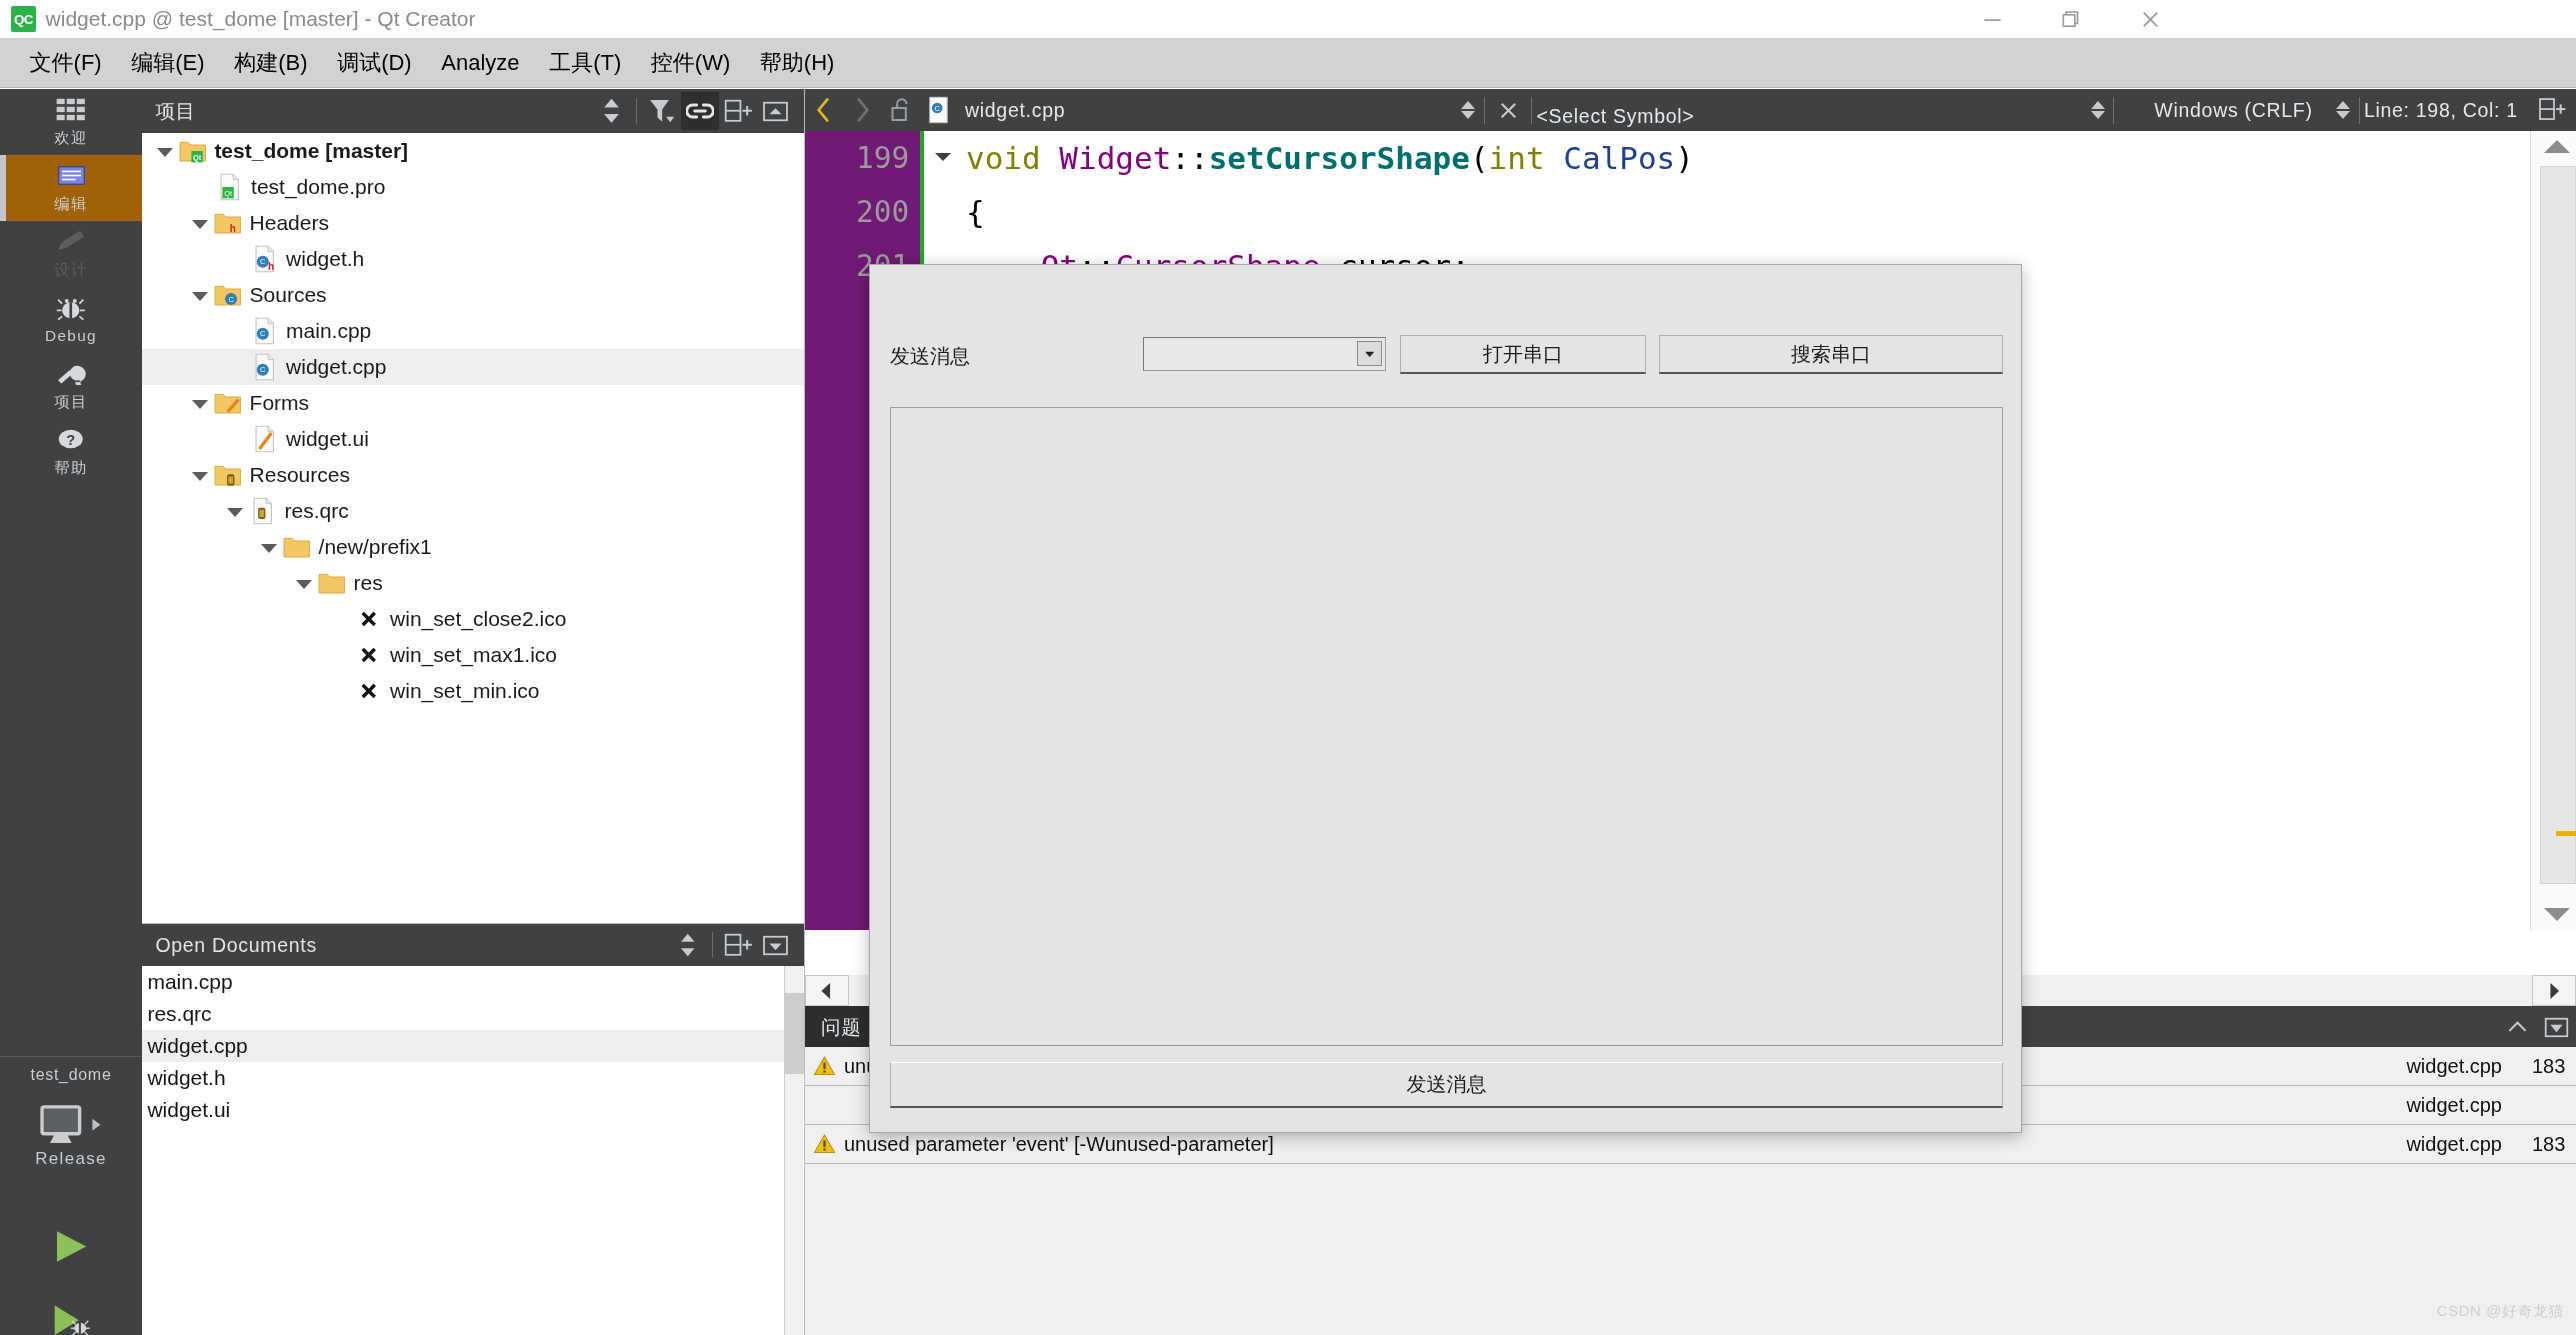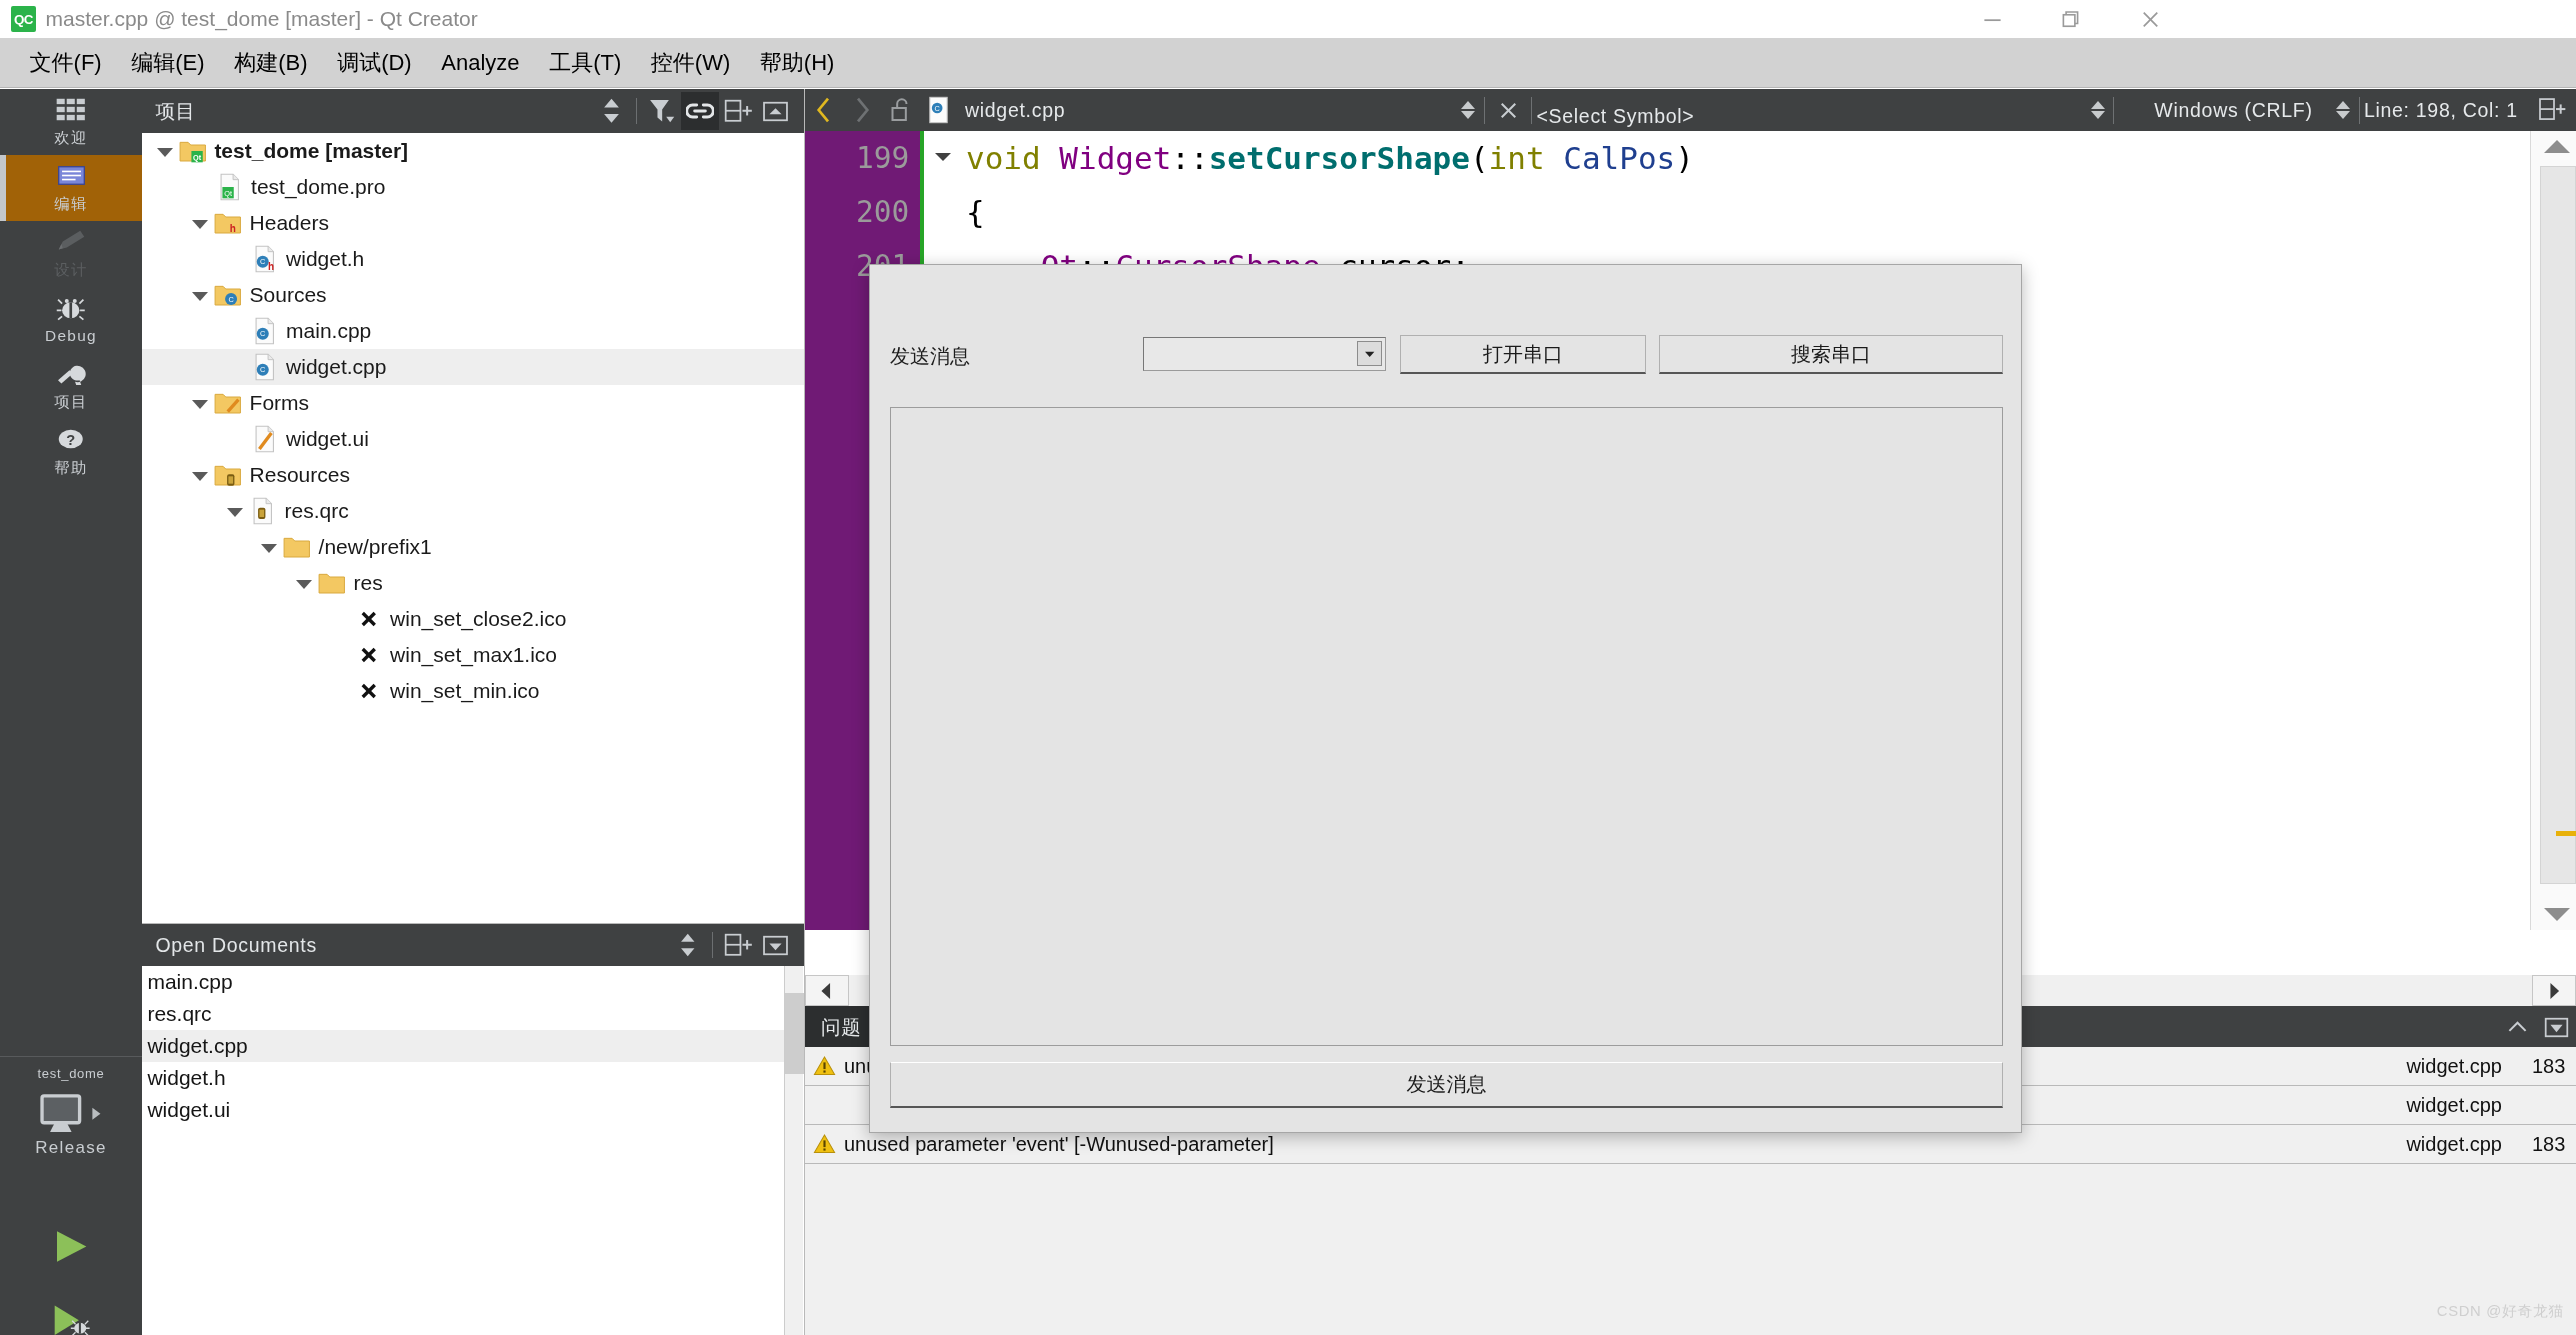--- a/index.html
+++ b/index.html
@@ -60,21 +60,21 @@
   .mode-label { font-size: 15.4px; margin-top: 4.7px; letter-spacing: 1.3px; }
 
   
   .kit-sep {
     position: absolute; left: 0; top: 967px; width: 142px; height: 1.3px; background: #585a5c;
   }
   .kit-block {
     position: absolute; left: 0; top: 977px; width: 142px; height: 121px;
     display: flex; flex-direction: column; align-items: center; color: #c9cdd1;
   }
-  .kit-name { font-size: 13px; letter-spacing: 0.7px; margin-bottom: 12px; }
+  .kit-name { font-size: 16px; letter-spacing: 0.7px; margin-bottom: 20px; }
   .kit-icon-row { display: flex; align-items: center; }
   .kit-build { font-size: 17px; letter-spacing: 1.3px; margin-top: 1.3px; }
   .runbtn {
     position: absolute; left: 0; width: 142px; height: 60px;
     display: flex; align-items: center; justify-content: center;
   }
 
   
   .panel-header {
     background: #3f4142; color: #e3e6e8;
@@ -256,21 +256,21 @@
     letter-spacing: 0.7px;
   }
 </style>
 </head>
 <body>
 
 <div id="app">
 
   <div class="titlebar">
     <div class="qc-logo">QC</div>
-    <div class="title-text">master.cpp @ test_dome [master] - Qt Creator</div>
+    <div class="title-text">widget.cpp @ test_dome [master] - Qt Creator</div>
     <div class="win-btns">
       <div class="win-btn">
         <svg width="23" height="23" viewBox="0 0 34 34">
             <line x1="5" y1="18" x2="29" y2="18" stroke="#9a9a9a" stroke-width="2.6"></line>
           </svg>
       </div>
       <div class="win-btn">
         <svg width="23" height="23" viewBox="0 0 34 34">
           <rect x="5" y="10" width="17" height="17" fill="none" stroke="#9a9a9a" stroke-width="2.4"></rect>
           <polyline points="9,10 9,6 26,6 26,23 22,23" fill="none" stroke="#9a9a9a" stroke-width="2.4"></polyline>

